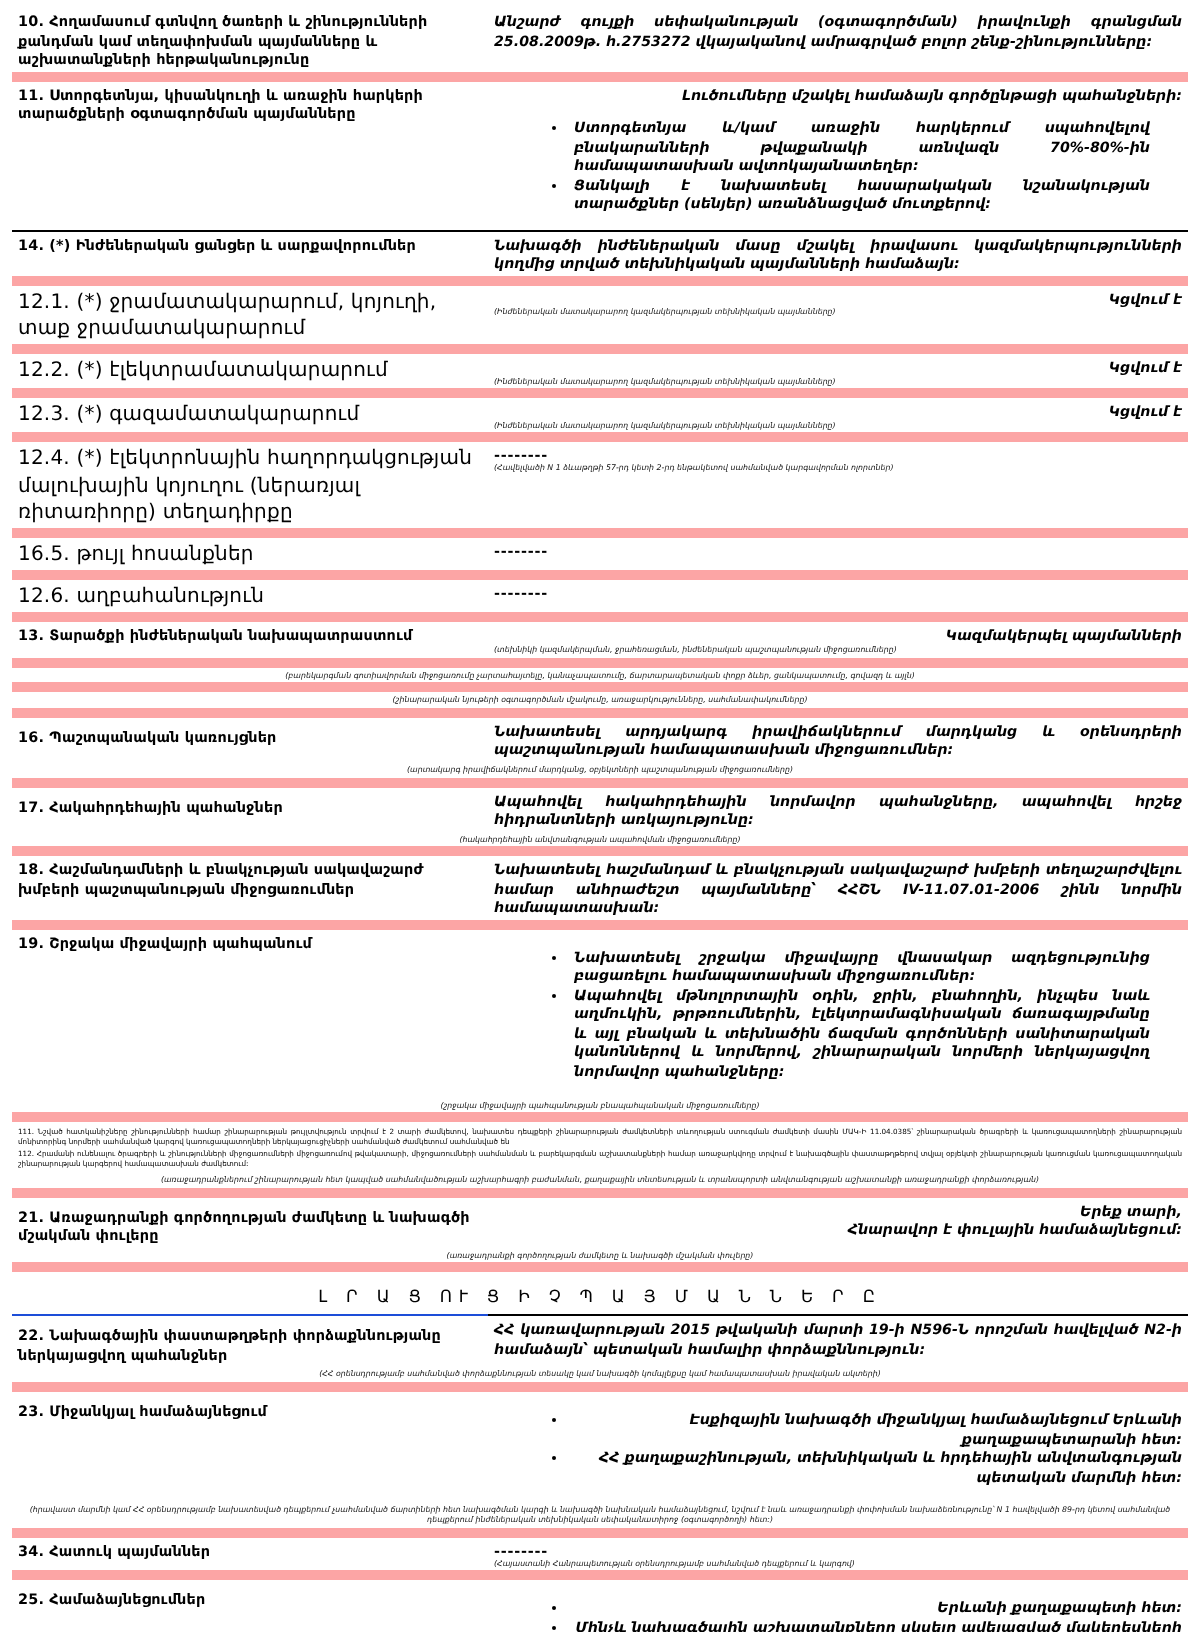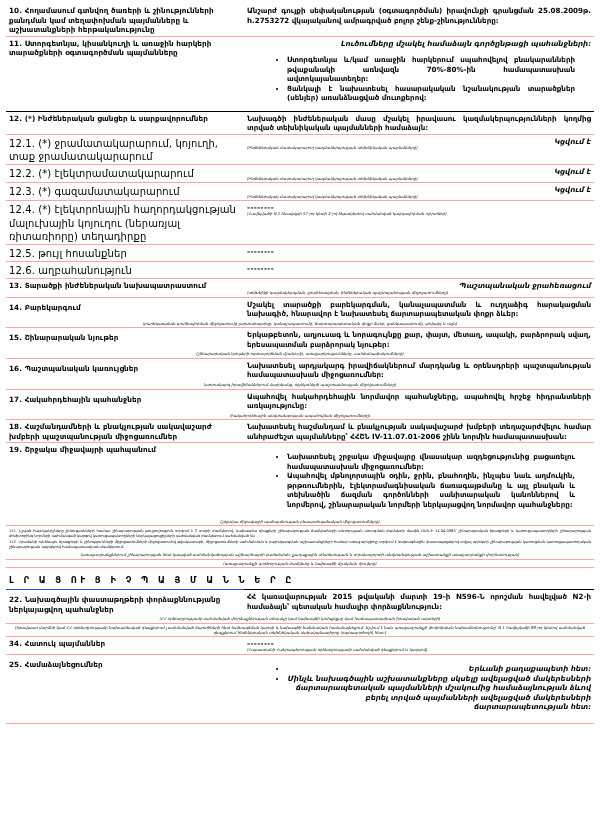--- a/index.html
+++ b/index.html
@@ -28,38 +28,39 @@
     table-layout: fixed;
     margin-top: 4px;
   }
   table.form td {
     vertical-align: top;
     padding: 2px 3px 1px 3px;
     border: 0;
   }
   .col-l { width: 238px; }
   .col-r { width: 350px; }
-  tr.rowline > td { border-bottom: 1px solid #fca5a5; }
+  tr.rowline > td { border-bottom: 5px solid #fca5a5; }
   tr.rowline-thick > td { border-bottom: 1.4px solid #000; }
 
   .lbl {
     font-size: 7.2px;
     line-height: 1.32;
     font-weight: bold;
     letter-spacing: 0.1px;
   }
   .lbl-reg {
     font-size: 10px;
     line-height: 1.32;
     font-weight: normal;
     letter-spacing: 0.1px;
   }
   .val {
     font-size: 7.1px;
     line-height: 1.34;
+    font-style: italic;
     font-weight: bold;
     text-align: justify;
   }
   .val-plain {
     font-size: 7.1px;
     line-height: 1.34;
     font-style: italic;
     font-weight: bold;
     text-align: right;
   }
@@ -71,22 +72,23 @@
     color: #111;
     letter-spacing: 0.02px;
   }
   .hint-c { text-align: center; }
   .dashes {
     font-size: 7.2px;
     font-weight: bold;
     letter-spacing: 0.4px;
   }
   .sectitle {
+    text-align: center;
     font-size: 8.4px;
-    font-weight: bold;
+    font-weight: normal;
     letter-spacing: 3.4px;
     padding: 5px 0 3px 0;
   }
   .tiny-note {
     font-size: 3.6px;
     line-height: 1.45;
     text-align: justify;
     letter-spacing: 0.01px;
   }
   .nudge { padding-top: 3px; }
@@ -120,21 +122,21 @@
           <div class="val-plain">Լուծումները մշակել համաձայն գործընթացի պահանջների:</div>
           <ul class="val">
             <li>Ստորգետնյա և/կամ առաջին հարկերում սպահովելով բնակարանների թվաքանակի առնվազն 70%-80%-ին համապատասխան ավտոկայանատեղեր:</li>
             <li>Ցանկալի է նախատեսել հասարակական նշանակության տարածքներ (սենյեր) առանձնացված մուտքերով:</li>
           </ul>
         </td>
       </tr>
 
       <tr class="rowline">
         <td>
-            <div class="lbl">12. (*) Ինժեներական ցանցեր և սարքավորումներ</div>
+            <div class="lbl">14. (*) Ինժեներական ցանցեր և սարքավորումներ</div>
           </td>
         <td>
             <div class="val">Նախագծի ինժեներական մասը մշակել իրավասու կազմակերպությունների կողմից տրված տեխնիկական պայմանների համաձայն:</div>
           </td>
       </tr>
 
       <tr class="rowline">
         <td>
             <div class="lbl-reg">12.1. (*) ջրամատակարարում, կոյուղի, տաք ջրամատակարարում</div>
           </td>
@@ -169,68 +171,52 @@
             <div class="lbl-reg">12.4. (*) էլեկտրոնային հաղորդակցության մալուխային կոյուղու (ներառյալ ռիտառիորը) տեղադիրքը</div>
           </td>
         <td>
           <div class="dashes">--------</div>
           <div class="hint">(Հավելվածի N 1 ձևաթղթի 57-րդ կետի 2-րդ ենթակետով սահմանված կարգավորման ոլորտներ)</div>
         </td>
       </tr>
 
       <tr class="rowline">
         <td>
-            <div class="lbl-reg">12.5. թույլ հոսանքներ</div>
+            <div class="lbl-reg">16.5. թույլ հոսանքներ</div>
           </td>
         <td>
             <div class="dashes">--------</div>
           </td>
       </tr>
 
       <tr class="rowline">
         <td>
             <div class="lbl-reg">12.6. աղբահանություն</div>
           </td>
         <td>
             <div class="dashes">--------</div>
           </td>
       </tr>
 
       <tr class="rowline">
         <td>
             <div class="lbl">13. Տարածքի ինժեներական նախապատրաստում</div>
           </td>
         <td>
-          <div class="val-plain">Պաշտպանական ջրահեռացում</div>
+          <div class="val-plain">Կազմակերպել պայմանների</div>
           <div class="hint">(տեխնիկի կազմակերպման, ջրահեռացման, ինժեներական պաշտպանության միջոցառումները)</div>
         </td>
       </tr>
 
-      <tr>
-        <td>
-            <div class="lbl nudge">14. Բարեկարգում</div>
-          </td>
-        <td>
-            <div class="val">Մշակել տարածքի բարեկարգման, կանաչապատման և ուղղաձիգ հարակացման նախագիծ, հնարավոր է նախատեսել ճարտարապետական փոքր ձևեր:</div>
-          </td>
-      </tr>
       <tr class="rowline">
         <td colspan="2">
             <div class="hint hint-c">(բարեկարգման գոտիավորման միջոցառումը չարտահայտելը, կանաչապատումը, ճարտարապետական փոքր ձևեր, ցանկապատումը, գովազդ և այլն)</div>
           </td>
       </tr>
 
-      <tr>
-        <td>
-            <div class="lbl nudge">15. Շինարարական նյութեր</div>
-          </td>
-        <td>
-            <div class="val">Երկաթբետոն, աղյուսագ և նորագույնքը քար, փայտ, մետաղ, ապակի, բարձրորակ սվաղ, երեսապատման բարձրորակ նյութեր:</div>
-          </td>
-      </tr>
       <tr class="rowline">
         <td colspan="2">
             <div class="hint hint-c">(շինարարական նյութերի օգտագործման մշակումը, առաջարկությունները, սահմանափակումները)</div>
           </td>
       </tr>
 
       <tr>
         <td>
             <div class="lbl nudge">16. Պաշտպանական կառույցներ</div>
           </td>
@@ -290,20 +276,29 @@
           <div class="tiny-note">111. Նշված հատկանիշները շինությունների համար շինարարության թույլտվություն տրվում է 2 տարի ժամկետով, նախատես դեպքերի շինարարության ժամկետների տևողության ստուգման ժամկետի մասին ՄԱԿ-Ի 11.04.0385՝ շինարարական ծրագրերի և կառուցապատողների շինարարության մոնիտորինգ նորմերի սահմանված կարգով կառուցապատողների ներկայացուցիչների սահմանված ժամկետում սահմանված են</div>
           <div class="tiny-note">112. Հրամանի ունենալու ծրագրերի և շինությունների միջոցառումների միջոցառումով թվակատարի, միջոցառումների սահմանման և բարեկարգման աշխատանքների համար առաջարկվողը տրվում է նախագծային փաստաթղթերով տվյալ օբյեկտի շինարարության կառուցման կառուցապատողական շինարարության կարգերով համապատասխան ժամկետում:</div>
         </td>
       </tr>
       <tr class="rowline">
         <td colspan="2">
             <div class="hint hint-c">(առաջադրանքներում շինարարության հետ կապված սահմանվածության աշխարհագրի բաժանման, քաղաքային տնտեսության և տրանսպորտի անվտանգության աշխատանքի առաջադրանքի փորձառության)</div>
           </td>
       </tr>
 
+      <tr>
+        <td>
+            <div class="lbl nudge">21. Առաջադրանքի գործողության ժամկետը և նախագծի մշակման փուլերը</div>
+          </td>
+        <td>
+            <div class="val-plain" style="white-space:pre-line">Երեք տարի,
+Հնարավոր է փուլային համաձայնեցում:</div>
+          </td>
+      </tr>
       <tr class="rowline">
         <td colspan="2">
             <div class="hint hint-c">(առաջադրանքի գործողության ժամկետը և նախագծի մշակման փուլերը)</div>
           </td>
       </tr>
 
       <tr>
         <td colspan="2">
             <div class="sectitle">Լ Ր Ա Ց ՈՒ Ց Ի Չ   Պ Ա Յ Մ Ա Ն Ն Ե Ր Ը</div>
           </td>
@@ -316,20 +311,31 @@
         <td style="border-top:1px solid #000;">
             <div class="val">ՀՀ կառավարության 2015 թվականի մարտի 19-ի N596-Ն որոշման հավելված N2-ի համաձայն՝ պետական համալիր փորձաքննություն:</div>
           </td>
       </tr>
       <tr class="rowline">
         <td colspan="2">
             <div class="hint hint-c">(ՀՀ օրենսդրությամբ սահմանված փորձաքննության տեսակը կամ նախագծի կոմպլեքսը կամ համապատասխան իրավական ակտերի)</div>
           </td>
       </tr>
 
+      <tr>
+        <td>
+            <div class="lbl nudge">23. Միջանկյալ համաձայնեցում</div>
+          </td>
+        <td>
+          <ul class="val-plain">
+            <li>Էսքիզային նախագծի միջանկյալ համաձայնեցում Երևանի քաղաքապետարանի հետ:</li>
+            <li>ՀՀ քաղաքաշինության, տեխնիկական և հրդեհային անվտանգության պետական մարմնի հետ:</li>
+          </ul>
+        </td>
+      </tr>
       <tr class="rowline">
         <td colspan="2">
             <div class="hint hint-c">(հրավաստ մարմնի կամ ՀՀ օրենսդրությամբ նախատեսված դեպքերում չսահմանված ճարտիների հետ նախագծման կարգի և նախագծի նախնական համաձայնեցում, նշվում է նաև առաջադրանքի փոփոխման նախաձեռնությունը՝ N 1 հավելվածի 89-րդ կետով սահմանված դեպքերում ինժեներական տեխնիկական սեփականատիրոջ (օգտագործողի) հետ:)</div>
           </td>
       </tr>
 
       <tr class="rowline">
         <td>
             <div class="lbl">34. Հատուկ պայմաններ</div>
           </td>

